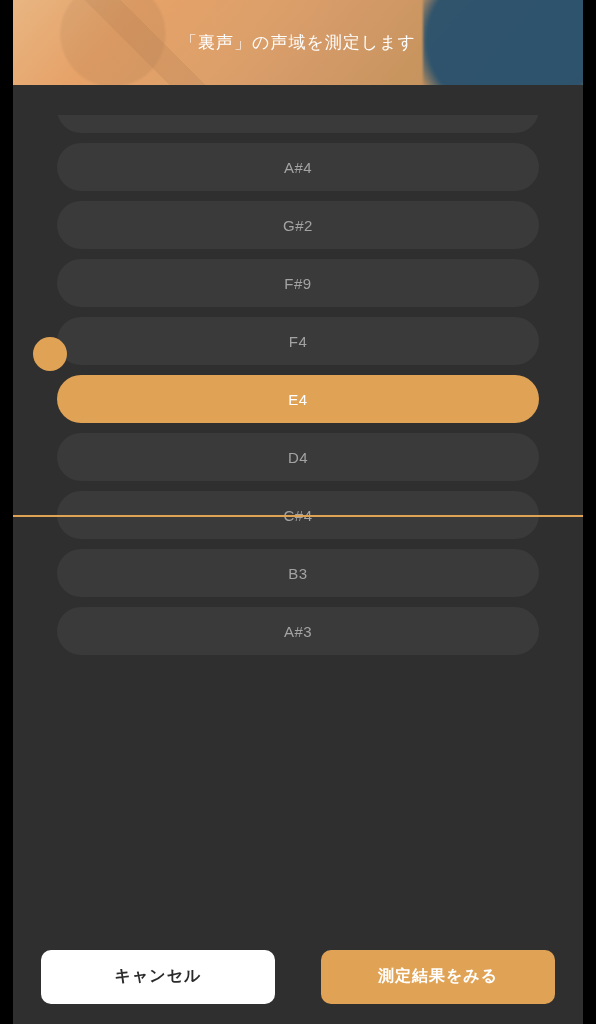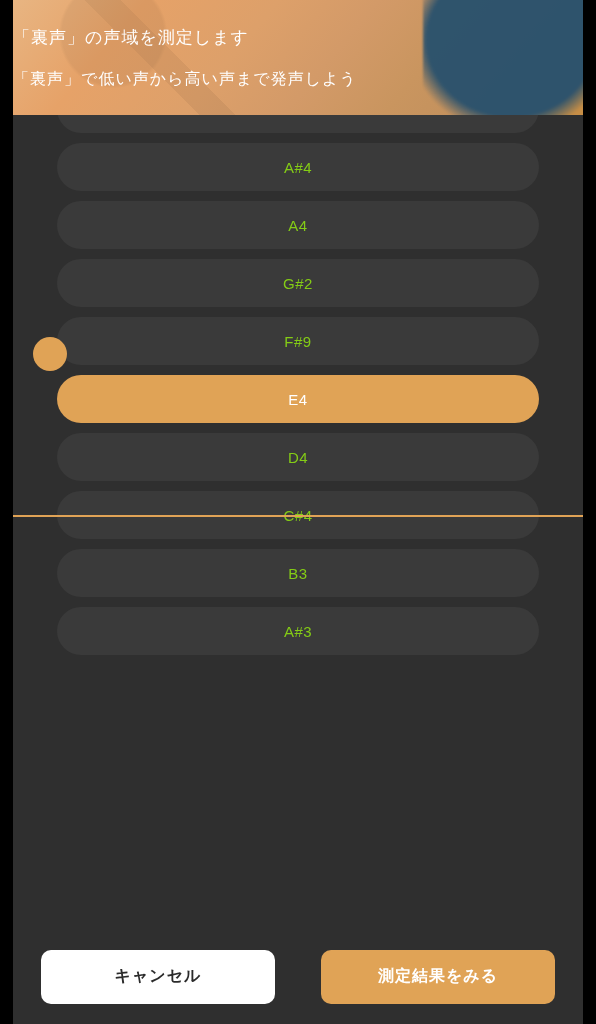--- a/index.html
+++ b/index.html
@@ -6,26 +6,26 @@
     html, body { width: 596px; height: 1024px; overflow: hidden; font-family: -apple-system, "Hiragino Sans", sans-serif; }
     body { background: #000; display: flex; justify-content: center; }
     .app {
       width: 570px;
       height: 1024px;
       background: #2f2f2f;
       position: relative;
       overflow: hidden;
     }
     .header {
-      height: 115px;
+      height: 85px;
       width: 100%;
       position: relative;
       display: flex;
       flex-direction: column;
-      align-items: flex-start;
+      align-items: center;
       justify-content: center;
       gap: 20px;
       background: linear-gradient(130deg, #e8b582 0%, #e6a268 20%, #dda06a 40%, #d39a68 55%, #c9955f 70%, #b98a5a 100%);
       overflow: hidden;
     }
     .header::before {
       content: "";
       position: absolute;
       right: -60px; top: -40px;
       width: 220px; height: 200px;
@@ -65,21 +65,21 @@
       position: absolute;
       left: 0; right: 0;
       top: -30px;
       padding: 0 44px;
     }
     .note-row {
       height: 48px;
       margin-bottom: 10px;
       border-radius: 24px;
       background: #3a3a3a;
-      color: #84cc16;
+      color: #a3a3a3;
       font-size: 15px;
       font-weight: 500;
       display: flex;
       align-items: center;
       justify-content: center;
       letter-spacing: .5px;
     }
     .note-row.active {
       background: #e0a356;
       color: #fff;
@@ -133,39 +133,38 @@
       margin-left: 16px;
     }
   </style>
 </head>
 <body>
 
 <div class="app">
 
   <div class="header">
     <div class="header-title">「裏声」の声域を測定します</div>
-    <div class="header-sub">「裏声」で低い声から高い声まで発声しよう</div>
   </div>
 
   <div class="list-wrap">
     <div class="list-inner" id="note-list">
         <div class="note-row">
           <span>B4</span>
         </div>
         <div class="note-row">
           <span>A#4</span>
         </div>
         <div class="note-row">
-          <span>A4</span>
-        </div>
-        <div class="note-row">
           <span>G#2</span>
         </div>
         <div class="note-row">
           <span>F#9</span>
+        </div>
+        <div class="note-row">
+          <span>F4</span>
         </div>
         <div class="note-row active">
           <span>E4</span>
         </div>
         <div class="note-row">
           <span>D4</span>
         </div>
         <div class="note-row">
           <span>C#4</span>
         </div>

